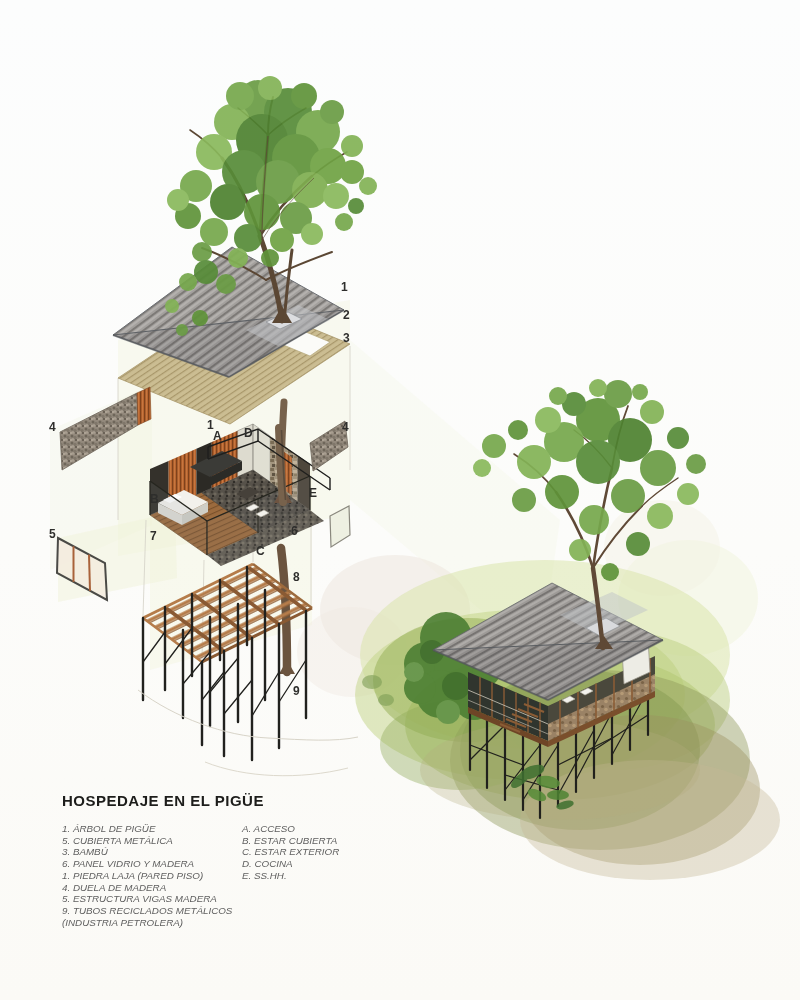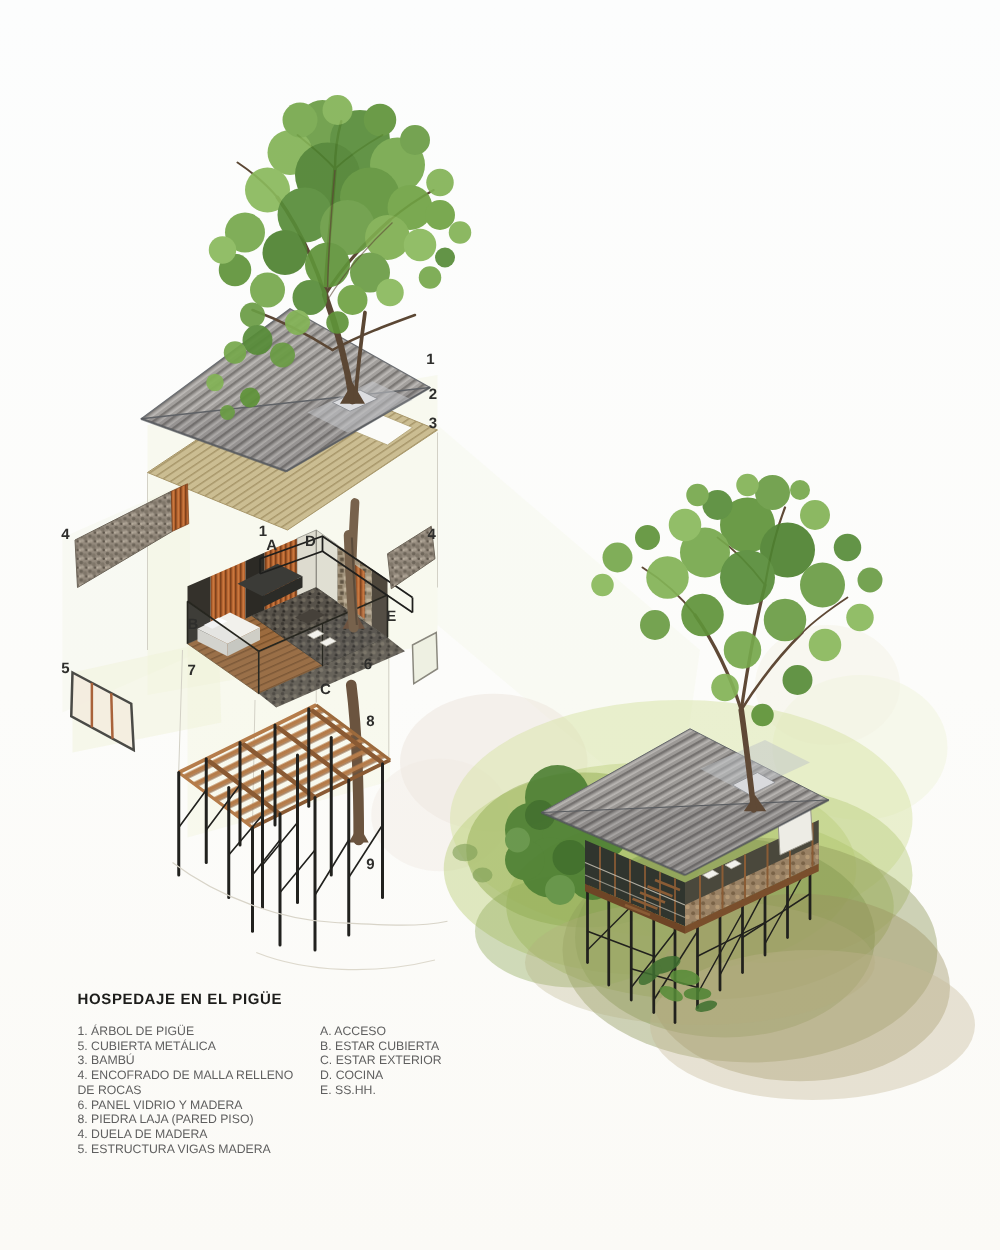--- a/index.html
+++ b/index.html
@@ -7,26 +7,26 @@
     position:relative;width:800px;height:1000px;margin:0 auto;
     background:linear-gradient(180deg,#fcfdfd 0%,#fcfcfa 55%,#fbfaf6 100%);
     overflow:hidden;font-family:"Liberation Sans", sans-serif;
   }
   svg.scene{position:absolute;left:0;top:0;}
   .callout{
     position:absolute;font-size:12px;font-weight:bold;color:#2e2e2c;
     letter-spacing:.2px;user-select:none;
   }
   .legend{position:absolute;left:62px;top:792px;width:360px;color:#5f5f5f;}
-  .legend-title{font-size:12px;font-weight:bold;color:#1d1d1b;letter-spacing:.5px;}
+  .legend-title{font-size:15px;font-weight:bold;color:#1d1d1b;letter-spacing:.5px;}
   .legend-cols{position:relative;margin-top:14px;}
   .legend-col{position:absolute;top:0;font-size:9.8px;line-height:11.7px;}
   .col1{left:0;width:178px;}
-  .col2{left:194px;width:150px;}
-  .legend-item{white-space:normal;}
+  .col2{left:180px;width:150px;}
+  .legend-item{white-space:normal;font-style:italic;}
 </style>
 </head>
 <body>
 
 <div class="canvas">
 
 <svg class="scene" width="800" height="1000" viewBox="0 0 800 1000">
   <defs>
     <pattern id="corr1" width="7" height="7" patternUnits="userSpaceOnUse" patternTransform="rotate(-36.5)">
       <rect width="7" height="7" fill="#a3a09d"></rect>
@@ -475,25 +475,25 @@
 <div class="callout" style="left:293px;top:570px;">8</div>
 <div class="callout" style="left:293px;top:684px;">9</div>
 
 <div class="legend">
   <div class="legend-title">HOSPEDAJE EN EL PIGÜE</div>
   <div class="legend-cols">
     <div class="legend-col col1">
       <div class="legend-item">1. ÁRBOL DE PIGÜE</div>
       <div class="legend-item">5. CUBIERTA METÁLICA</div>
       <div class="legend-item">3. BAMBÚ</div>
-      <div class="legend-item">4. ENCOFRADO DE MALLA RELLENO DE ROCAS</div>
       <div class="legend-item">6. PANEL VIDRIO Y MADERA</div>
-      <div class="legend-item">8. PIEDRA LAJA (PARED PISO)</div>
+      <div class="legend-item">1. PIEDRA LAJA (PARED PISO)</div>
       <div class="legend-item">4. DUELA DE MADERA</div>
       <div class="legend-item">5. ESTRUCTURA VIGAS MADERA</div>
+      <div class="legend-item">9. TUBOS RECICLADOS METÁLICOS (INDUSTRIA PETROLERA)</div>
     </div>
     <div class="legend-col col2">
       <div class="legend-item">A. ACCESO</div>
       <div class="legend-item">B. ESTAR CUBIERTA</div>
       <div class="legend-item">C. ESTAR EXTERIOR</div>
       <div class="legend-item">D. COCINA</div>
       <div class="legend-item">E. SS.HH.</div>
     </div>
   </div>
 </div>

